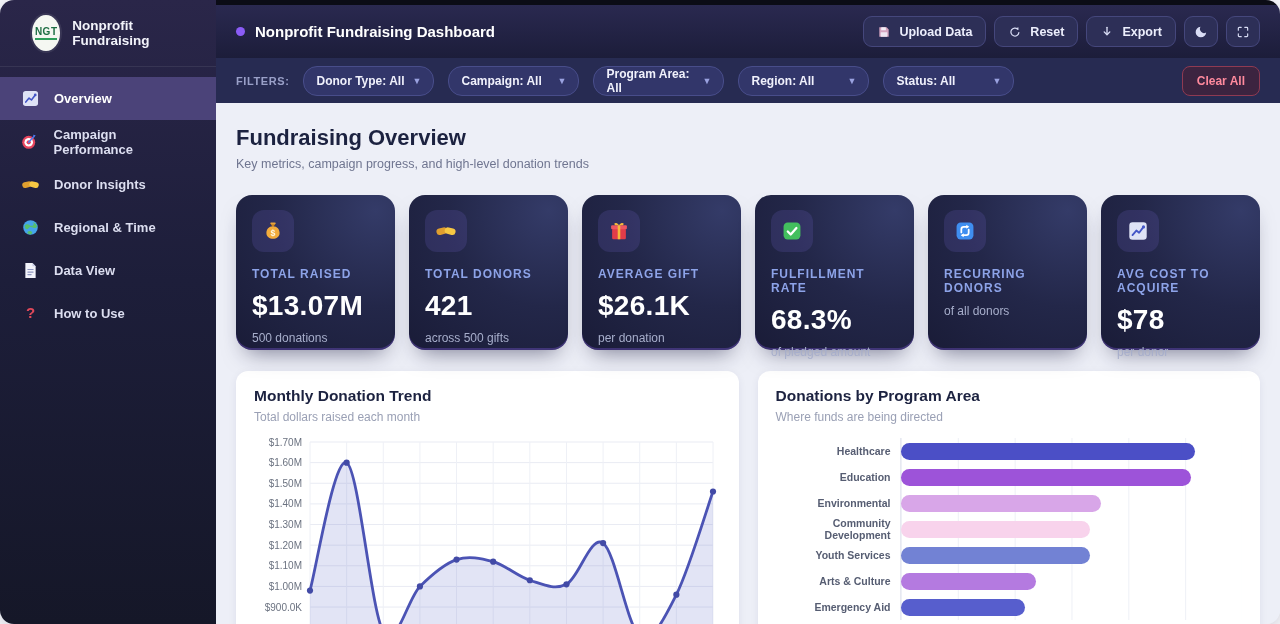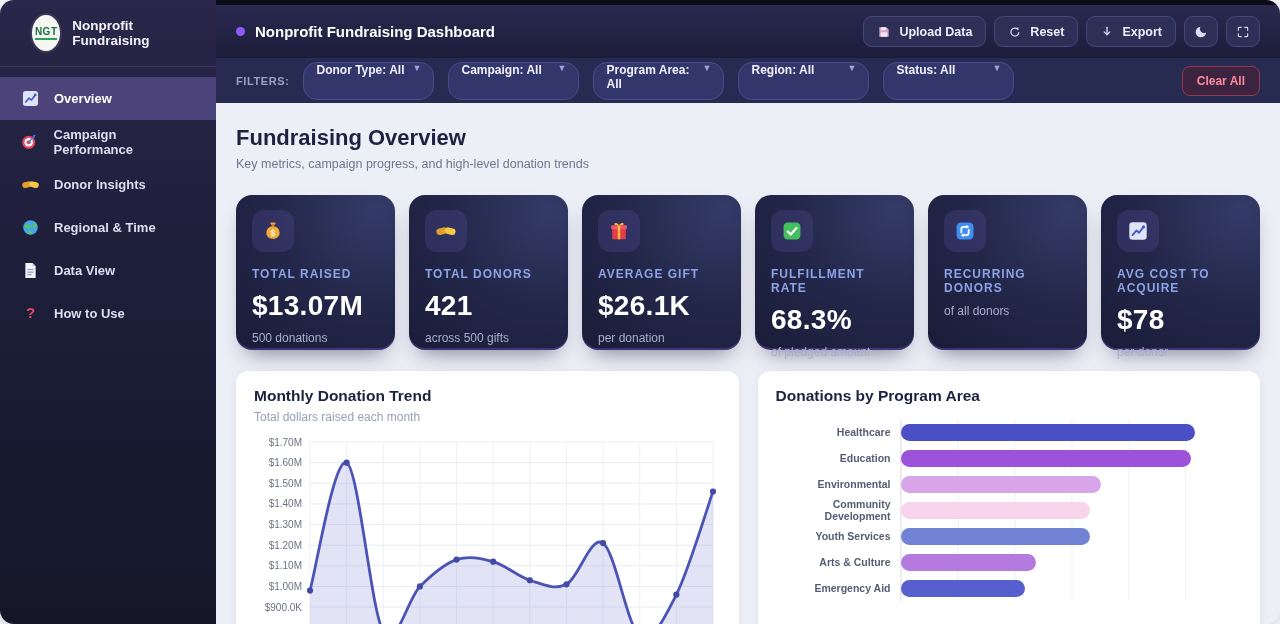--- a/index.html
+++ b/index.html
@@ -44,22 +44,22 @@
             background:#2d2f57; border:1px solid #45477c; border-radius:9px;
             color:#eceefc; font-size:12.5px; font-weight:bold; cursor:pointer;
             font-family:"Liberation Sans", sans-serif; }
   .tb-btn svg { width:14px; height:14px; }
   .tb-btn.icon-only { width:34px; padding:0; justify-content:center; }
 
   
   .filterbar { height:45px; flex:0 0 45px; background:#272b52; display:flex; align-items:center;
                gap:14px; padding:0 20px; }
   .filters-label { color:#9aa0c8; font-size:11px; font-weight:bold; letter-spacing:.6px; }
-  .filter-pill { width:131px; height:38px; background:#32366a; border:1px solid #484d8a;
-                 border-radius:14px; display:flex; align-items:flex-start; justify-content:space-between;
+  .filter-pill { width:131px; height:30px; background:#32366a; border:1px solid #484d8a;
+                 border-radius:14px; display:flex; align-items:center; justify-content:space-between;
                  padding:0 12px; color:#f0f1fc; font-size:12px; font-weight:bold; cursor:pointer; }
   .caret { color:#9aa2e0; font-size:9px; }
   .clear-all { margin-left:auto; height:30px; padding:0 14px; border-radius:8px;
                background:#3c2440; border:1px solid #8f3a52; color:#ff8a9d;
                font-size:12px; font-weight:bold; cursor:pointer;
                font-family:"Liberation Sans", sans-serif; }
 
   
   .content { flex:1; background:#edeff7; padding:22px 20px; overflow:hidden; }
   .page-title { color:#1c2240; font-size:22px; font-weight:bold; margin-bottom:6px; }
@@ -379,20 +379,21 @@
                 <circle cx="275.8181818181818" cy="146.2315789473684" r="3.1" fill="#424aa6"></circle>
                 <circle cx="312.45454545454544" cy="150.3578947368421" r="3.1" fill="#424aa6"></circle>
                 <circle cx="349.09090909090907" cy="109.09473684210528" r="3.1" fill="#424aa6"></circle>
                 <circle cx="385.72727272727275" cy="201.93684210526314" r="3.1" fill="#424aa6"></circle>
                 <circle cx="422.3636363636364" cy="160.67368421052632" r="3.1" fill="#424aa6"></circle>
                 <circle cx="459" cy="57.515789473684215" r="3.1" fill="#424aa6"></circle>
               </svg></div>
         </section>
         <section class="chart-card">
           <div class="chart-title">Donations by Program Area</div>
+          <div class="chart-sub">Where funds are being directed</div>
           <div class="bar-rows" id="barChart">
               <div class="bar-row">
                 <div class="bar-row-label">Healthcare</div>
                 <div class="bar-track">
                   <div class="bar" style="width:86.2%;background:#4b4fc6;"></div>
                 </div>
               </div>
               <div class="bar-row">
                 <div class="bar-row-label">Education</div>
                 <div class="bar-track">

